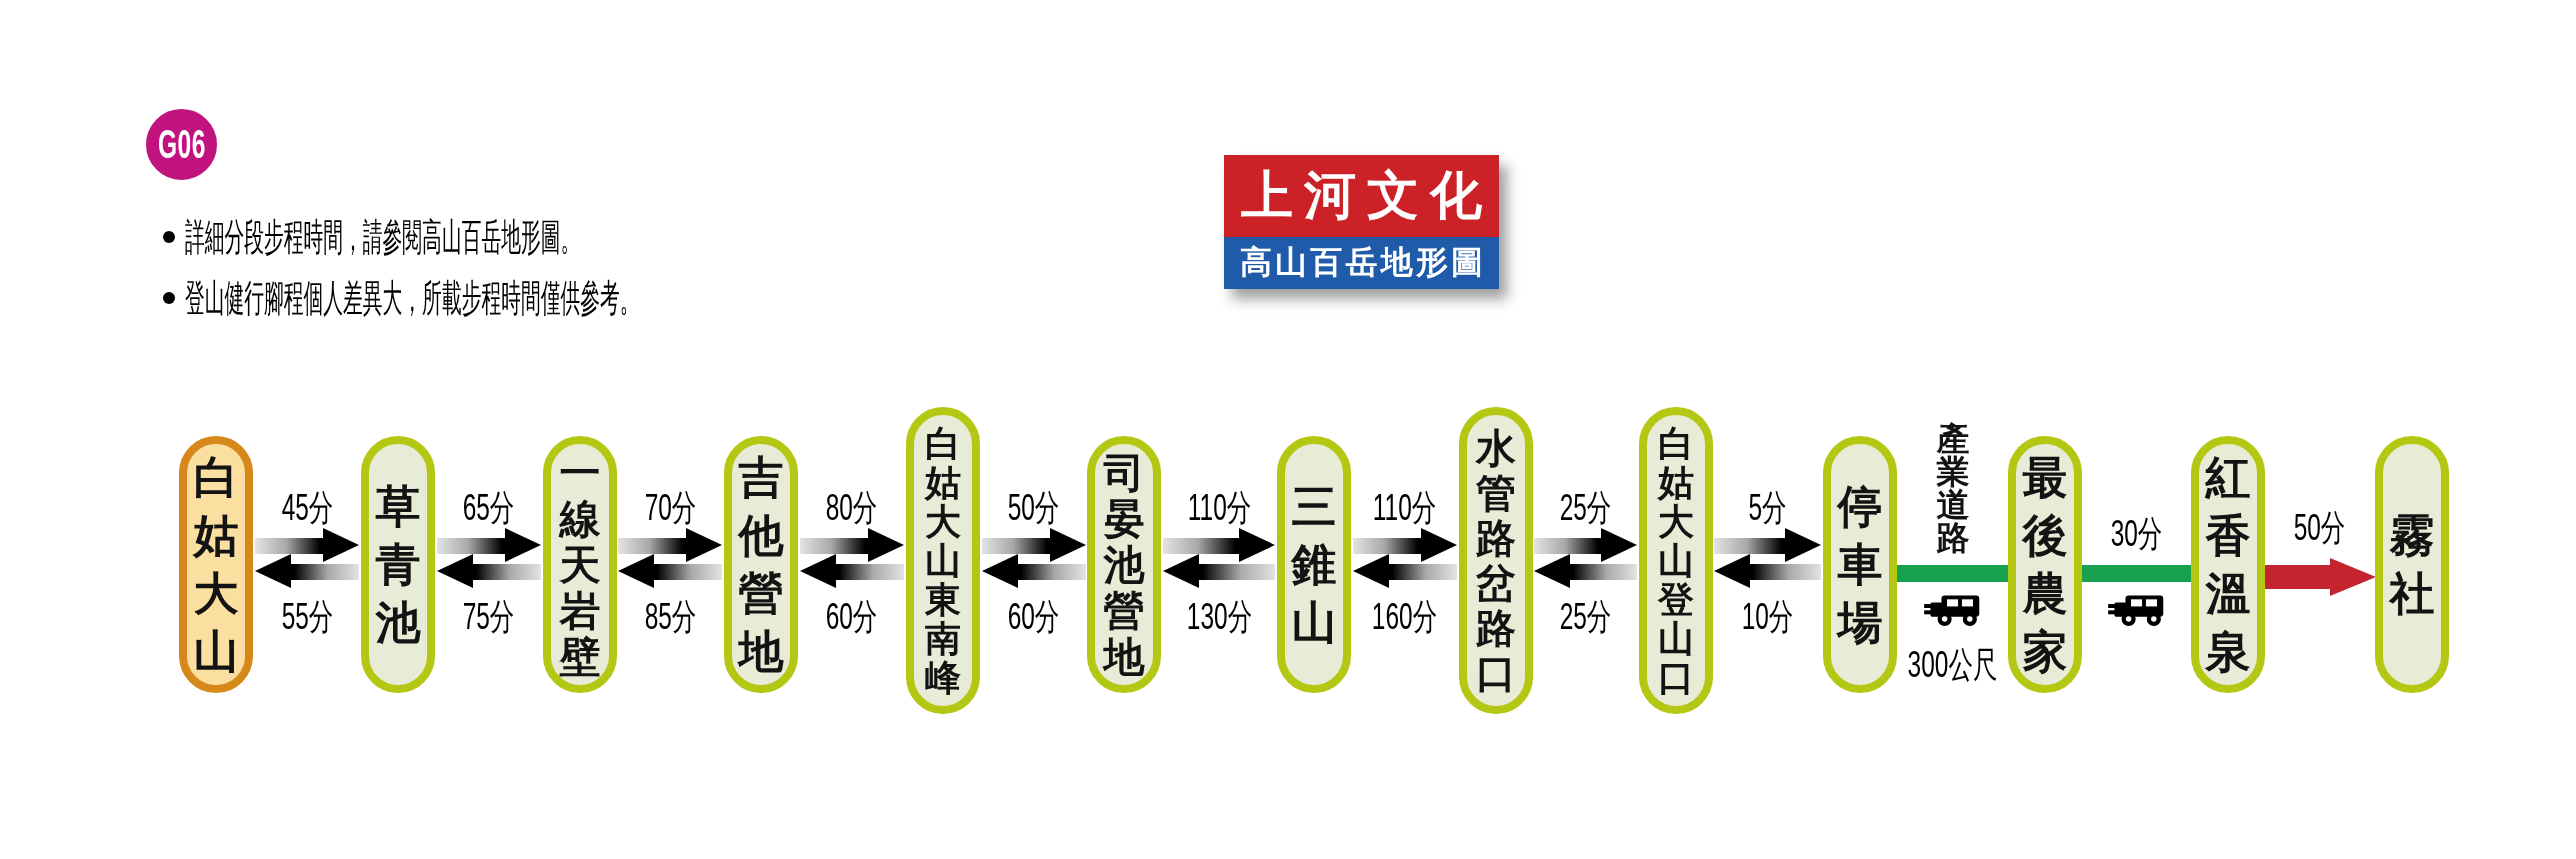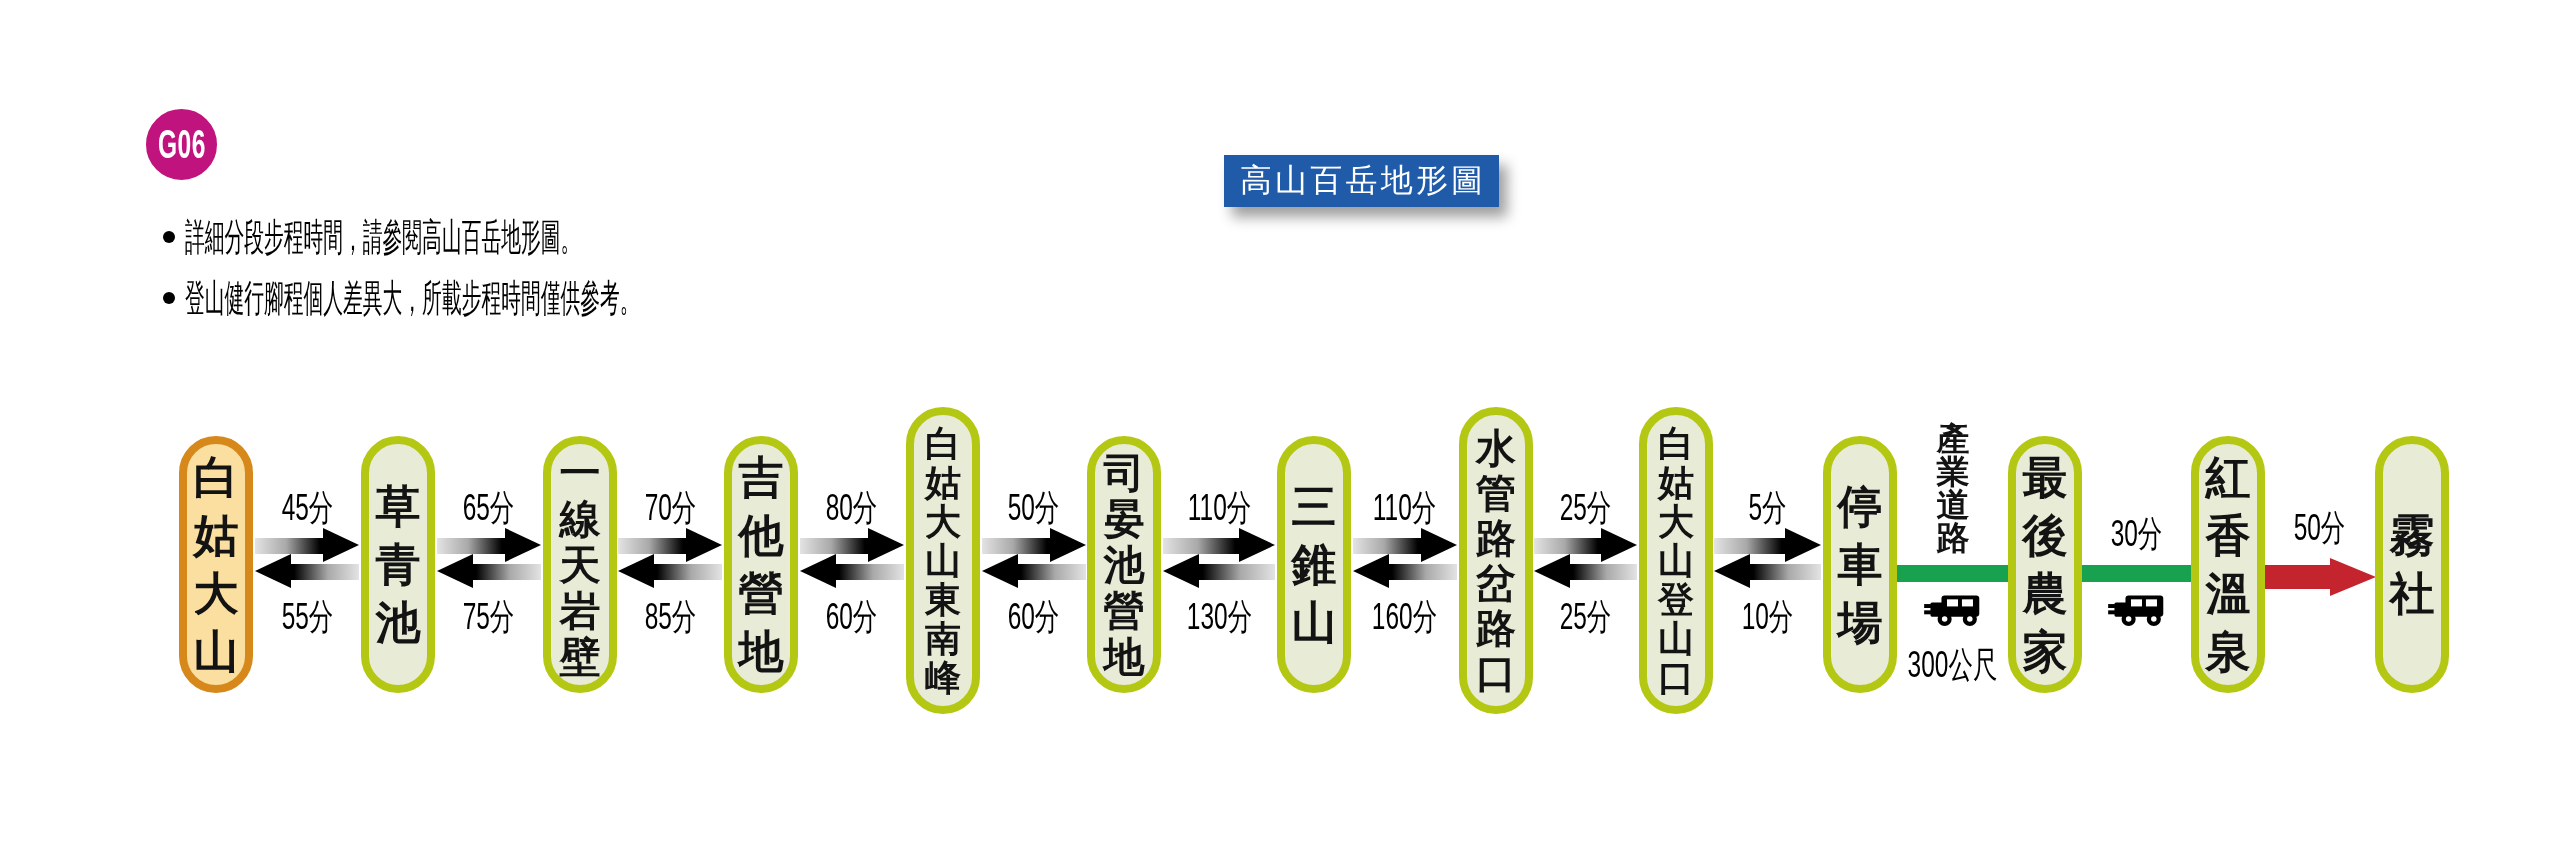--- a/index.html
+++ b/index.html
@@ -33,21 +33,21 @@
     transform:scaleX(.52);transform-origin:left center;
   }
   
   .logo{position:absolute;left:1224px;top:155px;width:275px;box-shadow:8px 9.5px 12.6px rgba(0,0,0,.38);z-index:2;}
   .logo-red{height:82px;background:var(--logo_red,#cb2127);display:flex;align-items:center;justify-content:center;}
   .logo-red span{
     color:#fff;font-family:"Liberation Serif",serif;font-weight:700;font-size:52px;
     letter-spacing:11px;padding-left:11px;white-space:nowrap;
   }
   .logo-blue{height:52px;background:var(--logo_blue,#1f5ba8);display:flex;align-items:center;justify-content:center;}
-  .logo-blue span{color:#fff;font-weight:400;font-size:32px;letter-spacing:3.2px;padding-left:3.2px;white-space:nowrap;}
+  .logo-blue span{color:#fff;font-weight:700;font-size:32px;letter-spacing:3.2px;padding-left:3.2px;white-space:nowrap;}
   
   #diagram{position:absolute;left:0;top:0;width:100%;height:100%;}
   .node{
     position:absolute;box-sizing:border-box;border-radius:39px;z-index:2;
     border:8px solid var(--node_border,#b4c713);background:var(--node_fill,#e8ebd6);
     display:flex;align-items:center;justify-content:center;
   }
   .node.summit{border-color:var(--summit_border,#d6891a);background:var(--summit_fill,#fadfa0);}
   .node-label{display:flex;flex-direction:column;align-items:center;justify-content:center;width:100%;}
   .nchar{display:block;width:100%;text-align:center;font-weight:700;color:#131313;}
@@ -93,20 +93,23 @@
   <div class="note" style="top:276px;">
     <span class="dot"></span>
     <span class="ntext">登山健行腳程個人差異大，所載步程時間僅供參考。</span>
   </div>
   <div class="note" style="top:215px;">
     <span class="dot"></span>
     <span class="ntext">詳細分段步程時間，請參閱高山百岳地形圖。</span>
   </div>
 
   <div class="logo">
+    <div class="logo-red">
+      <span>上河文化</span>
+    </div>
     <div class="logo-blue">
       <span>高山百岳地形圖</span>
     </div>
   </div>
 
   <div id="diagram">
       <div class="node summit" style="left: 179px; top: 436px; width: 74px; height: 257px;">
         <div class="node-label">
           <div class="nchar" style="height: 58px; line-height: 58px; font-size: 45px;">白</div>
           <div class="nchar" style="height: 58px; line-height: 58px; font-size: 45px;">姑</div>

